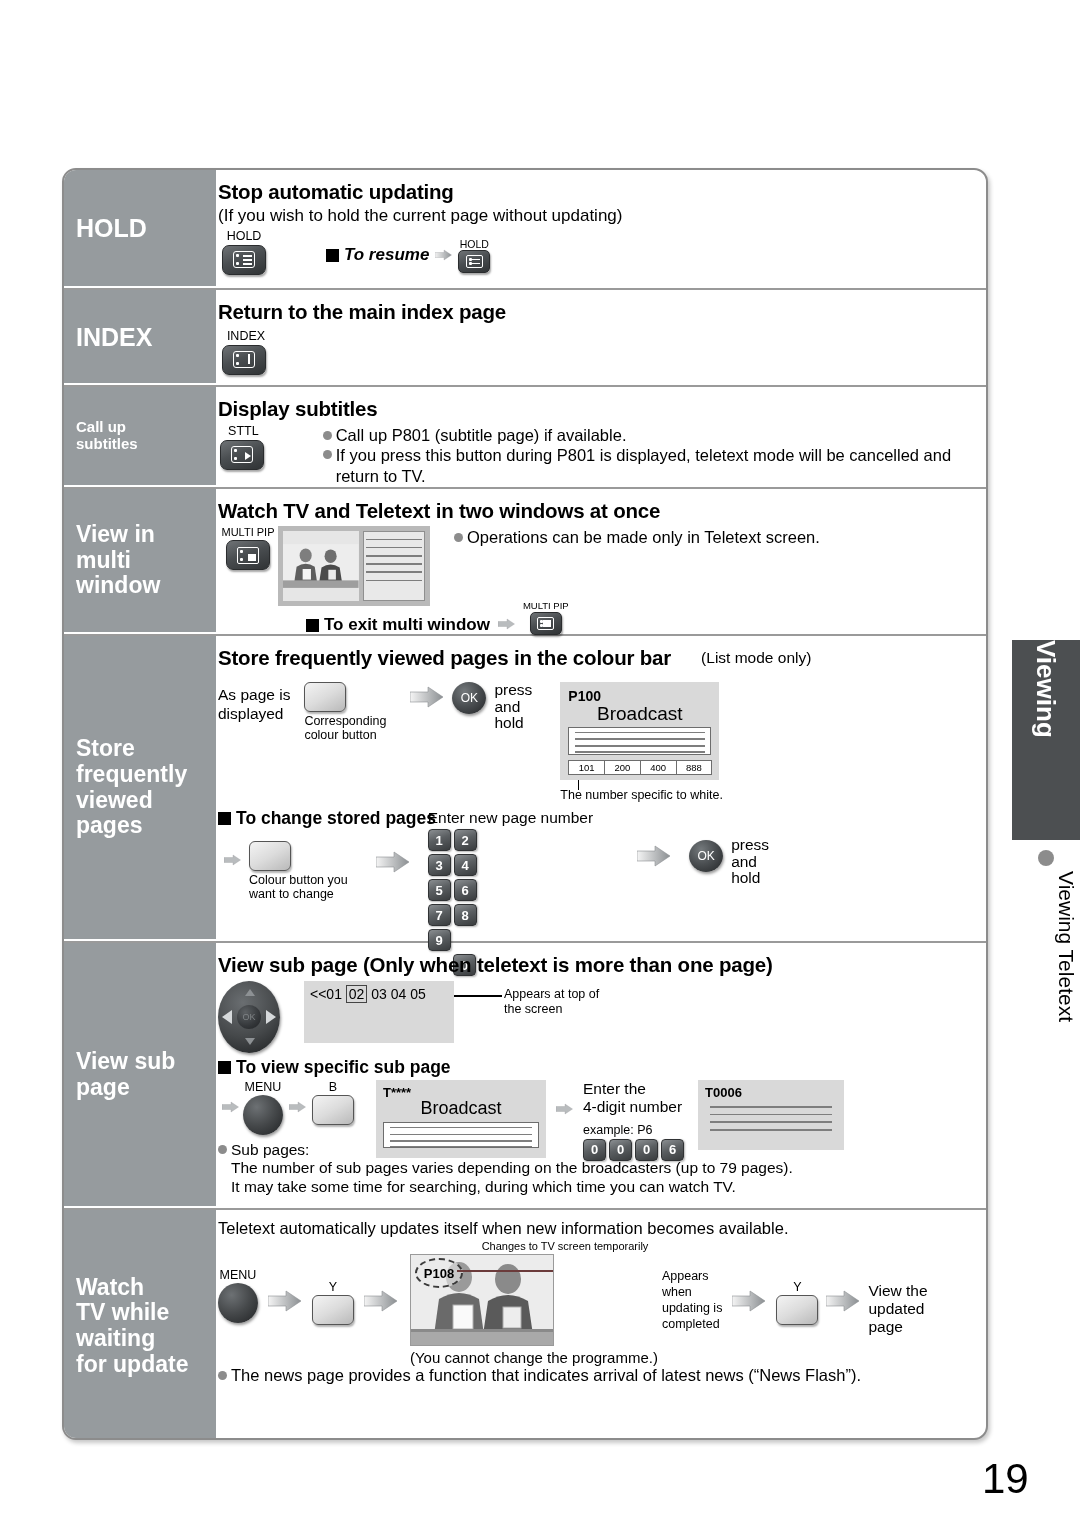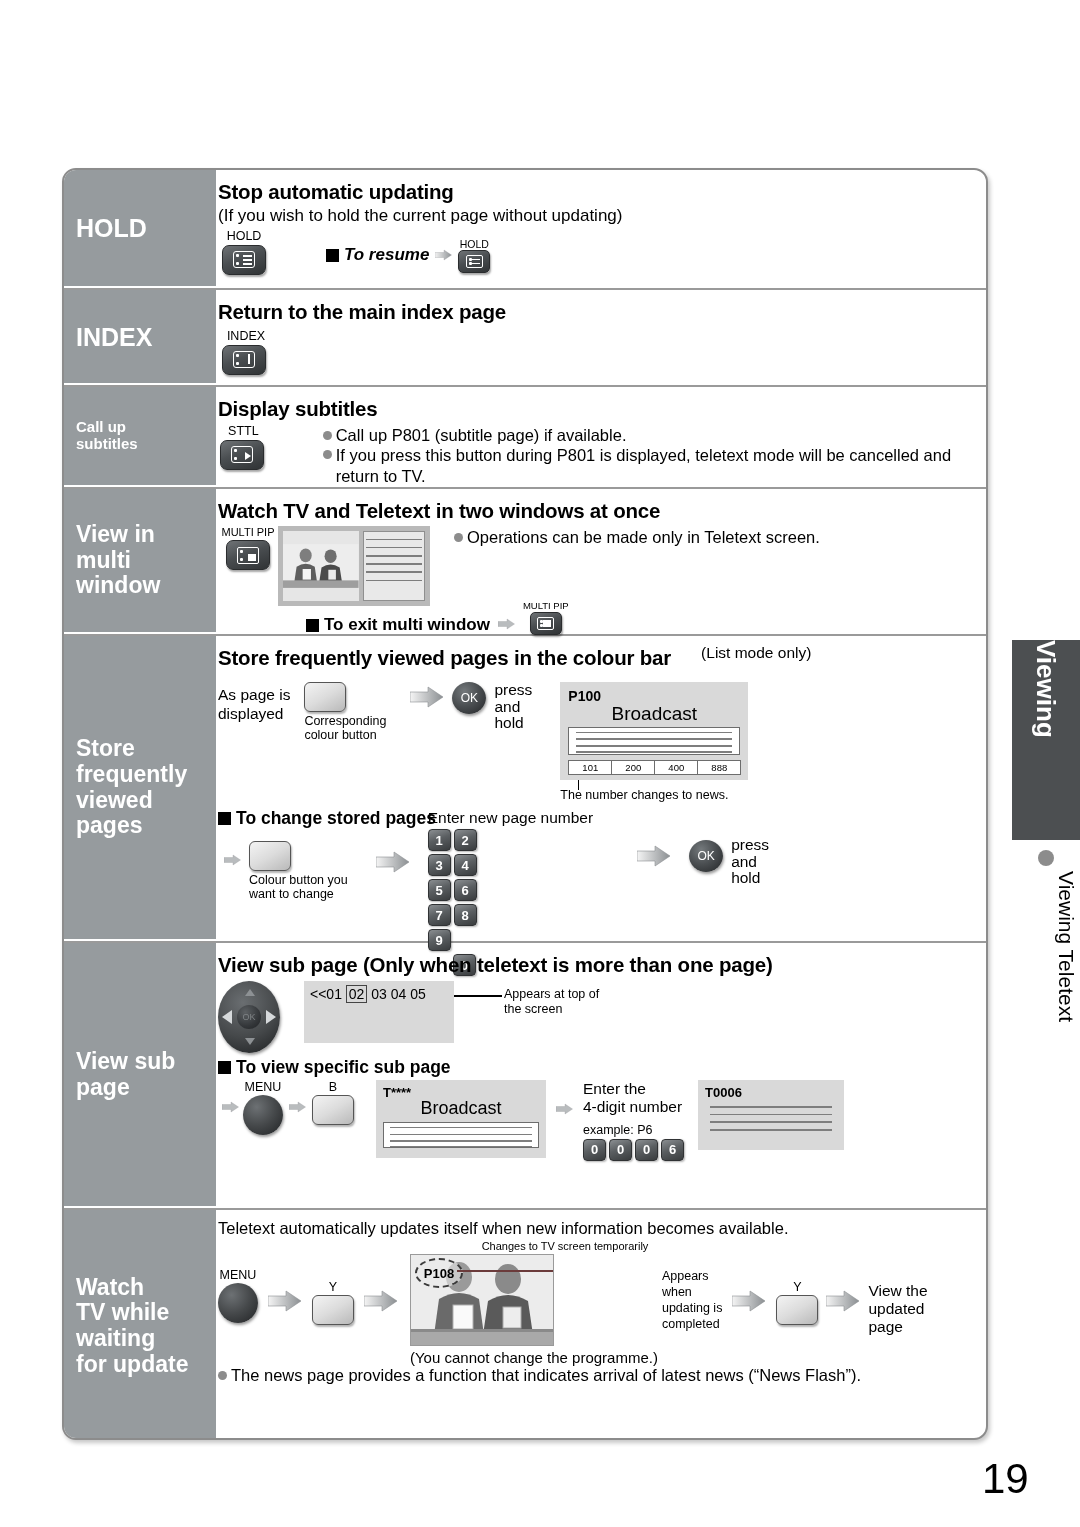--- a/index.html
+++ b/index.html
@@ -273,21 +273,21 @@
   <div class="row" style="height:305px;">
     <div class="sidecell" style="font-size:23px;">
       <div>
         <span>Store</span>
         <span>frequently</span>
         <span>viewed</span>
         <span>pages</span>
       </div>
     </div>
     <div class="body-cell">
-      <div style="display:flex;align-items:flex-start;">
+      <div style="display:flex;align-items:center;">
         <div class="h2">Store frequently viewed pages in the colour bar</div>
         <div class="small" style="margin-left:30px;">(List mode only)</div>
       </div>
 
       <div style="display:flex;margin-top:10px;">
         <div class="small" style="line-height:1.2;padding-top:4px;">
           <div>As page is</div>
           <div>displayed</div>
         </div>
         <div style="margin-left:14px;">
@@ -309,40 +309,40 @@
             </svg>
         </span>
         <div class="okbtn" style="margin-top:0;">OK</div>
         <div class="small" style="margin-left:8px;line-height:1.08;">
           <div>press</div>
           <div>and</div>
           <div>hold</div>
         </div>
 
         <div style="margin-left:28px;">
-          <div class="scr" style="width:188px;height:98px;padding:6px 8px;">
+          <div class="scr" style="width:159px;height:98px;padding:6px 8px;">
             <div class="small" style="font-weight:bold;font-size:14px;">P100</div>
             <div style="text-align:center;font-size:19px;margin:-1px 0 2px 0;">Broadcast</div>
             <div class="linebox" style="height:26px;">
               <div class="lines">
                   <span style="top:14%"></span>
                   <span style="top:40%"></span>
                   <span style="top:66%"></span>
                   <span style="top:90%"></span>
                 </div>
             </div>
             <div class="ptab" style="margin-top:5px;">
               <div>101</div>
               <div>200</div>
               <div>400</div>
               <div>888</div>
             </div>
           </div>
           <div style="height:10px;margin-left:18px;border-left:1.5px solid #000;"></div>
-          <div class="tiny" style="margin-top:-2px;">The number changes to news.</div>
+          <div class="tiny" style="margin-top:-2px;">The number specific to white.</div>
         </div>
       </div>
 
       <div style="display:flex;align-items:center;margin-top:6px;">
         <span class="sqbullet"></span>
         <span style="font-size:17.5px;font-weight:bold;">To change stored pages</span>
       </div>
 
       <div style="display:flex;margin-top:2px;">
         <span class="fatarrow smarrow" style="margin:22px 4px 0 6px;">
@@ -489,20 +489,27 @@
           <div style="font-weight:bold;font-size:13px;">T0006</div>
           <div class="lines" style="height:42px;margin-top:3px;">
             <span style="top:8%"></span>
               <span style="top:26%"></span>
               <span style="top:44%"></span>
               <span style="top:62%"></span>
           </div>
         </div>
       </div>
 
+      <div style="display:flex;margin-top:-20px;">
+        <div class="small" style="line-height:1.2;">
+          <div><span class="bullet"></span><span>Sub pages:</span></div>
+          <div style="margin-left:13px;">The number of sub pages varies depending on the broadcasters (up to 79 pages).</div>
+          <div style="margin-left:13px;">It may take some time for searching, during which time you can watch TV.</div>
+        </div>
+      </div>
     </div>
   </div>
 
   <div class="row" style="height:232px;">
     <div class="sidecell" style="font-size:23px;border-bottom:none;">
       <div>
         <span>Watch</span>
         <span>TV while</span>
         <span>waiting</span>
         <span>for update</span>

